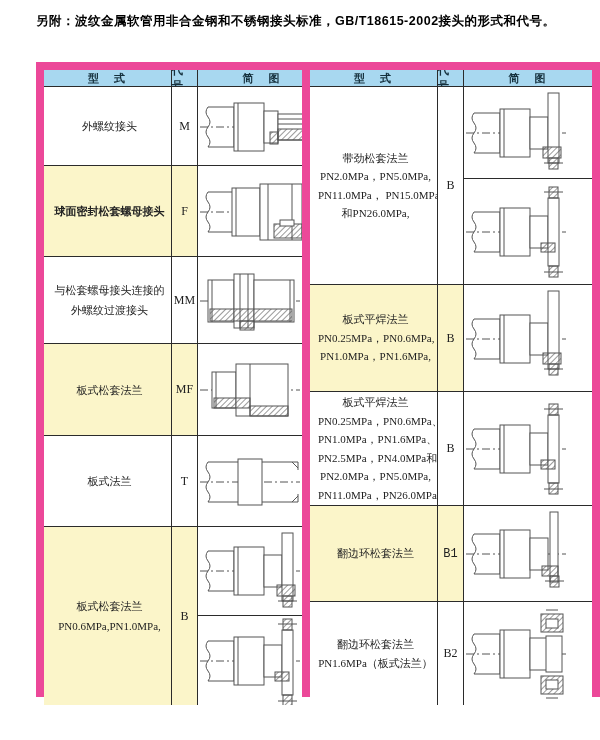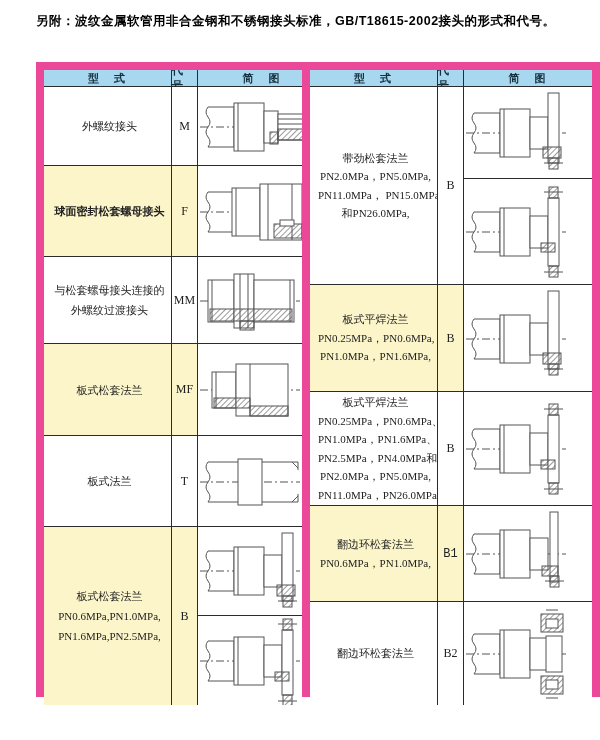--- a/index.html
+++ b/index.html
@@ -177,21 +177,20 @@
             <line x1="100" y1="58" x2="100" y2="66"></line>
             <line x1="94" y1="26" x2="100" y2="32"></line>
             <line x1="94" y1="66" x2="100" y2="60"></line>
           </g>
         </svg>
       </div>
     </div>
     <div class="cell type-cell bt hl" style="height: 179px;">
       <div class="tline">板式松套法兰</div>
       <div class="tline">PN0.6MPa,PN1.0MPa,</div>
-      <div class="tline">PN1.6MPa,PN2.5MPa,</div>
     </div>
     <div class="cell code-cell bl bt hl" style="height: 179px;">B</div>
     <div class="cell diag-cell bl bt" style="height: 179px;">
       <div class="sub-diag" style="height: 89px;">
         <svg width="106" height="88" viewBox="0 0 106 88">
           <g stroke="#555555" stroke-width="1" fill="none">
             <line x1="2" y1="44" x2="102" y2="44" stroke-dasharray="8 3 2 3"></line>
             <path d="M 10 24 q -4 5 0 10 q 4 5 0 10 q -4 5 0 10 q 4 5 0 10" fill="none"></path>
             <line x1="10" y1="24" x2="36" y2="24"></line>
             <line x1="10" y1="64" x2="36" y2="64"></line>
@@ -331,21 +330,20 @@
             <rect x="85" y="91" width="9" height="11" fill="url(#hatch)"></rect>
             <rect x="77" y="68" width="14" height="9" fill="url(#hatch)"></rect>
             <line x1="80" y1="17" x2="99" y2="17"></line>
             <line x1="80" y1="97" x2="99" y2="97"></line>
           </g>
         </svg>
       </div>
     </div>
     <div class="cell type-cell bt hl" style="height: 96px;">
       <div class="tline">翻边环松套法兰</div>
-      <div class="tline">PN0.6MPa，PN1.0MPa,</div>
     </div>
     <div class="cell code-cell bl bt hl" style="height: 96px; font-family: Liberation Mono, monospace;">B1</div>
     <div class="cell diag-cell bl bt" style="height: 96px;">
       <div class="sub-diag" style="height: 96px;">
         <svg width="106" height="96" viewBox="0 0 106 96">
           <g stroke="#555555" stroke-width="1" fill="none">
             <line x1="2" y1="48" x2="102" y2="48" stroke-dasharray="8 3 2 3"></line>
             <path d="M 10 28 q -4 5 0 10 q 4 5 0 10 q -4 5 0 10 q 4 5 0 10" fill="none"></path>
             <line x1="10" y1="28" x2="36" y2="28"></line>
             <line x1="10" y1="68" x2="36" y2="68"></line>
@@ -356,20 +354,21 @@
             <rect x="86" y="6" width="8" height="70" fill="white"></rect>
             <rect x="78" y="60" width="16" height="10" fill="url(#hatch)"></rect>
             <rect x="86" y="70" width="9" height="11" fill="url(#hatch)"></rect>
             <line x1="81" y1="75" x2="100" y2="75"></line>
           </g>
         </svg>
       </div>
     </div>
     <div class="cell type-cell bt" style="height: 104px;">
       <div class="tline">翻边环松套法兰</div>
+      <div class="tline">PN1.6MPa（板式法兰）</div>
     </div>
     <div class="cell code-cell bl bt" style="height: 104px;">B2</div>
     <div class="cell diag-cell bl bt" style="height: 104px;">
       <div class="sub-diag" style="height: 104px;">
         <svg width="106" height="104" viewBox="0 0 106 104">
           <g stroke="#555555" stroke-width="1" fill="none">
             <line x1="2" y1="52" x2="102" y2="52" stroke-dasharray="8 3 2 3"></line>
             <path d="M 10 32 q -4 5 0 10 q 4 5 0 10 q -4 5 0 10 q 4 5 0 10" fill="none"></path>
             <line x1="10" y1="32" x2="36" y2="32"></line>
             <line x1="10" y1="72" x2="36" y2="72"></line>

